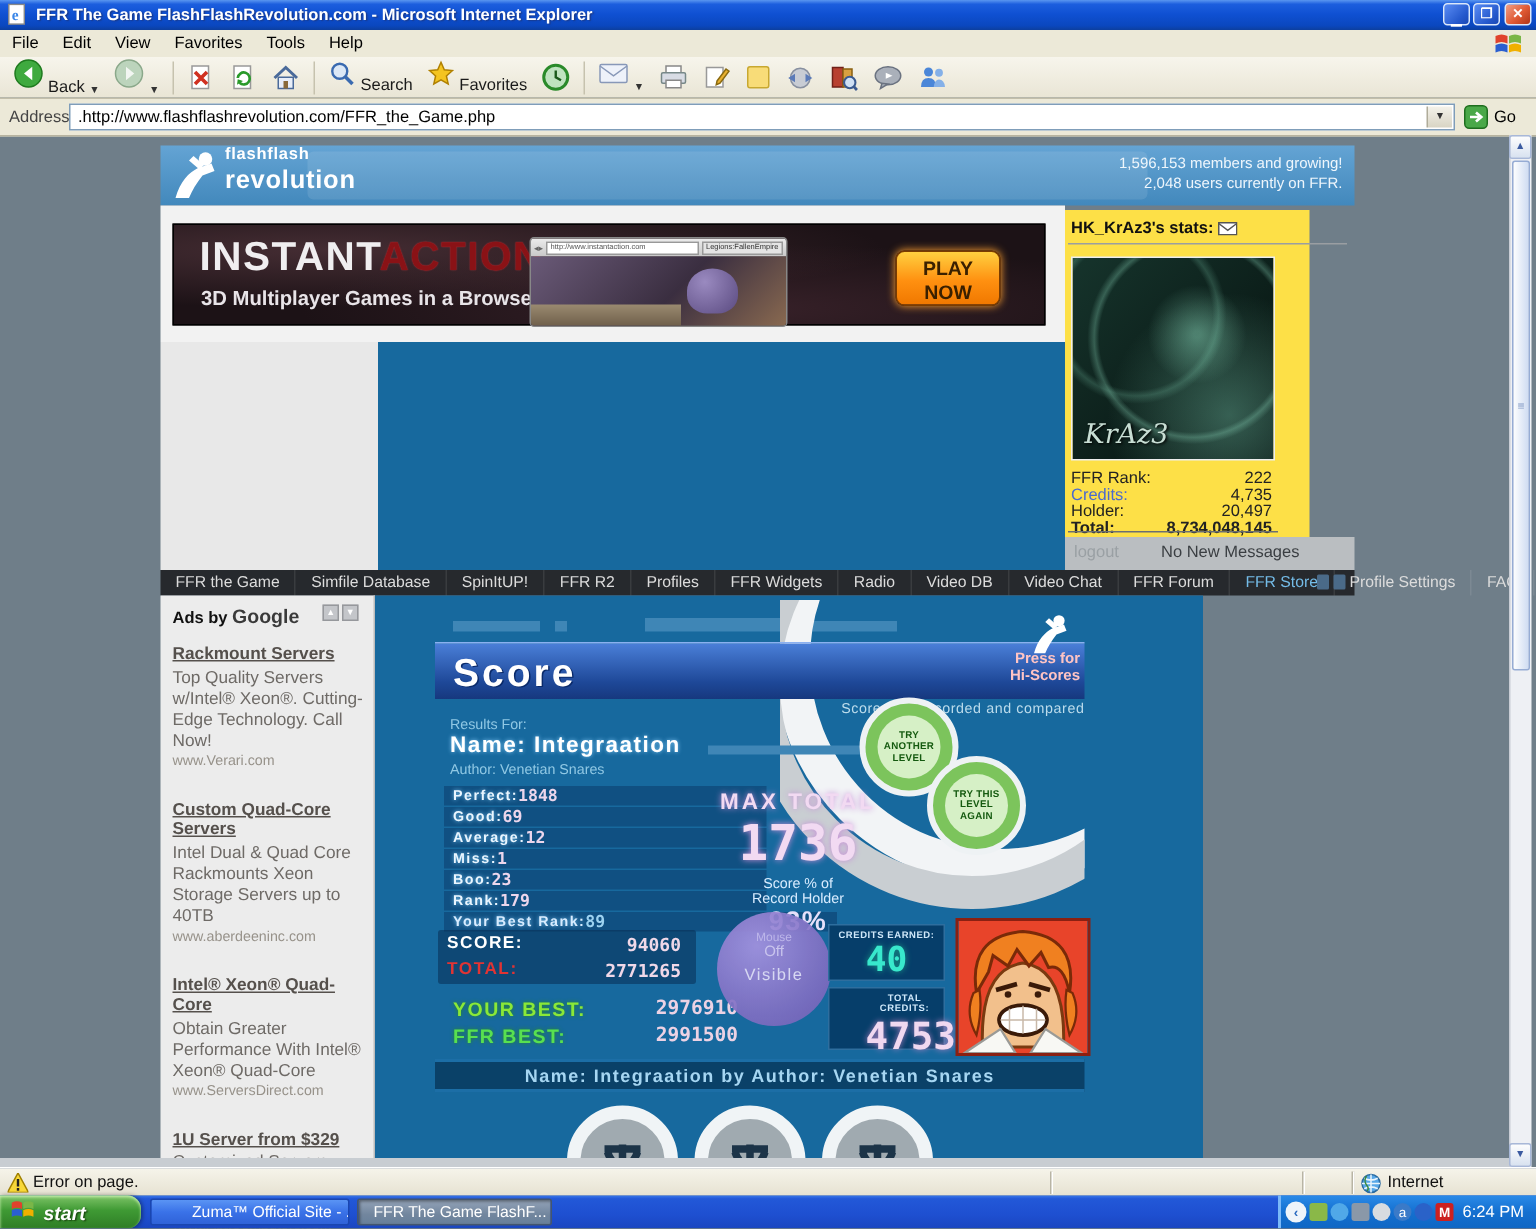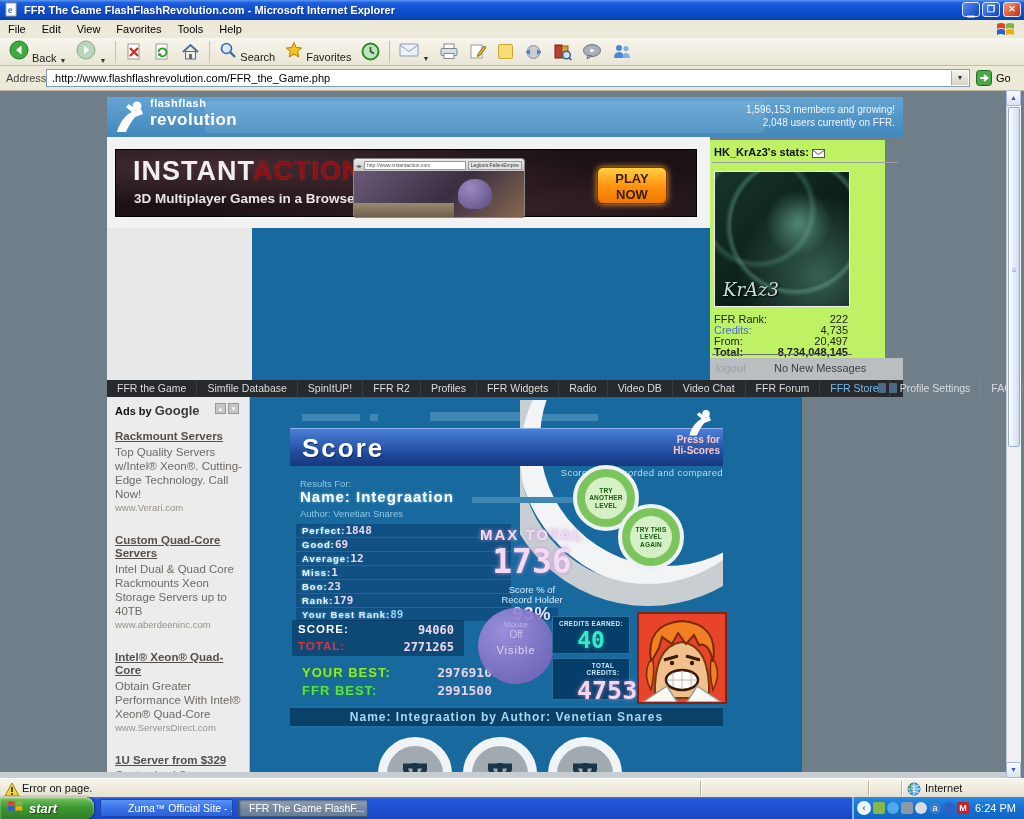--- a/index.html
+++ b/index.html
@@ -49,21 +49,21 @@
   #brand .w{color:#f0eef0;} #brand .r{color:#8a1216;text-shadow:0 0 1px #c03038;}
   #tagline{left:18px;top:41px;font-size:13.5px;font-weight:bold;color:#e8e4e8;}
   #miniwin{left:237px;top:8px;width:172px;height:60px;border-radius:3px;overflow:hidden;border:1px solid #888;box-sizing:border-box;}
   #mw-chrome{height:12px;background:linear-gradient(180deg,#ececec,#c8c8c8);display:flex;align-items:center;gap:2px;padding:0 2px;}
   #mw-url{flex:1;background:#fff;border:1px solid #999;font-size:5px;color:#555;line-height:7px;padding-left:2px;white-space:nowrap;overflow:hidden;}
   #mw-tab{background:#e4e4e4;border:1px solid #999;font-size:5px;color:#333;line-height:7px;padding:0 2px;white-space:nowrap;}
   #mw-shot{height:48px;background:linear-gradient(135deg,#6a5a78,#3a2e40 55%,#8a6a50);position:relative;}
   
   #playnow{left:481px;top:17px;width:70px;height:37px;border-radius:6px;background:linear-gradient(180deg,#ffd040,#ff9010 55%,#f07800);border:1px solid #7a3c00;box-shadow:0 0 6px #ffa030;box-sizing:border-box;text-align:center;font-size:13px;font-weight:900;color:#3a2000;line-height:16px;padding-top:3px;}
   
-  #stats-panel{left:710px;top:140px;width:163px;height:240px;background:#bef264;padding-left:12px;}
+  #stats-panel{left:710px;top:140px;width:163px;height:240px;background:#fde047;}
   #sp-title{left:4px;top:6px;font-size:11px;font-weight:bold;color:#101010;}
   #sp-hr{left:2px;top:22px;width:186px;border-top:1px solid #9a9ea2;}
   #sp-avatar{left:4px;top:31px;width:136px;height:136px;border:1px solid #eee;box-sizing:border-box;
     background:radial-gradient(circle at 62% 38%,rgba(140,220,190,.45) 0 2%,transparent 28%),radial-gradient(circle at 60% 40%,transparent 55%,rgba(150,230,200,.28) 58%,transparent 62%),radial-gradient(circle at 32% 28%,transparent 38%,rgba(130,210,180,.22) 41%,transparent 45%),radial-gradient(ellipse at 78% 78%,rgba(140,230,200,.35),transparent 55%),linear-gradient(135deg,#16342c,#0a1a16 70%,#061210);}
   #sp-avatar-label{left:8px;bottom:6px;font-family:"DejaVu Serif",serif;font-style:italic;font-size:18px;color:#c8ded4;text-shadow:1px 1px 2px #000;}
   .sp-row{left:4px;width:134px;height:11px;display:flex;justify-content:space-between;font-size:11px;line-height:11px;color:#222;}
   .sp-row .lbl.link{color:#4a6ad0;}
   .sp-row.total{font-weight:bold;}
   #sp-sumline{left:2px;top:214px;width:140px;border-top:1px solid #6a6e72;}
   #sp-bottom{left:0;top:218px;width:193px;height:22px;background:#babec1;}
@@ -372,21 +372,21 @@
     </div>
     <div class="ab sp-row" style="top:174px;">
       <span class="lbl">FFR Rank:</span>
       <span>222</span>
     </div>
     <div class="ab sp-row" style="top:185px;">
       <span class="lbl link">Credits:</span>
       <span>4,735</span>
     </div>
     <div class="ab sp-row" style="top:196px;">
-      <span class="lbl">From:</span>
+      <span class="lbl">Holder:</span>
       <span>20,497</span>
     </div>
     <div class="ab sp-row total" style="top:207px;">
       <span class="lbl">Total:</span>
       <span>8,734,048,145</span>
     </div>
     <div class="ab" id="sp-sumline"></div>
     <div class="ab" id="sp-bottom">
       <span class="ab" id="sp-logout">logout</span>
       <span class="ab" id="sp-msgs">No New Messages</span>

